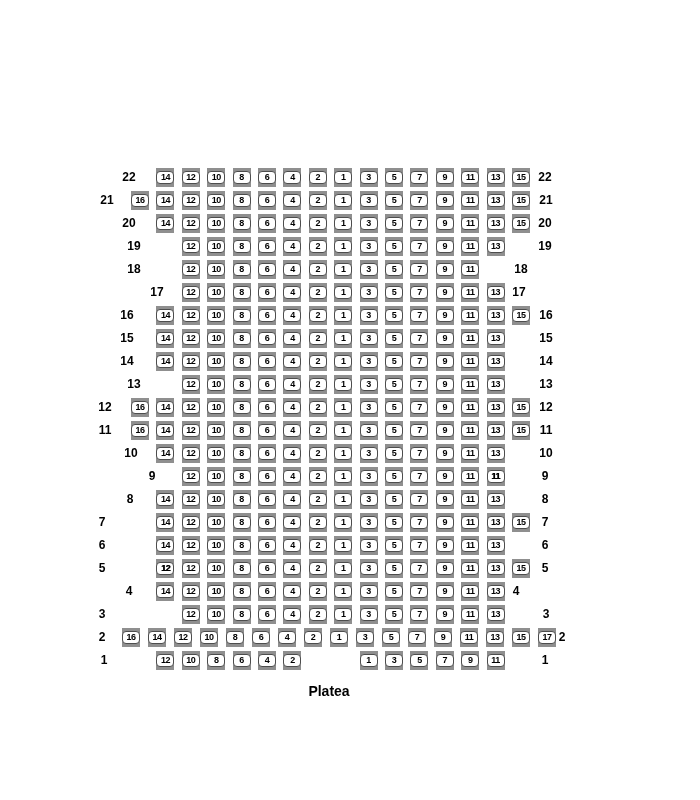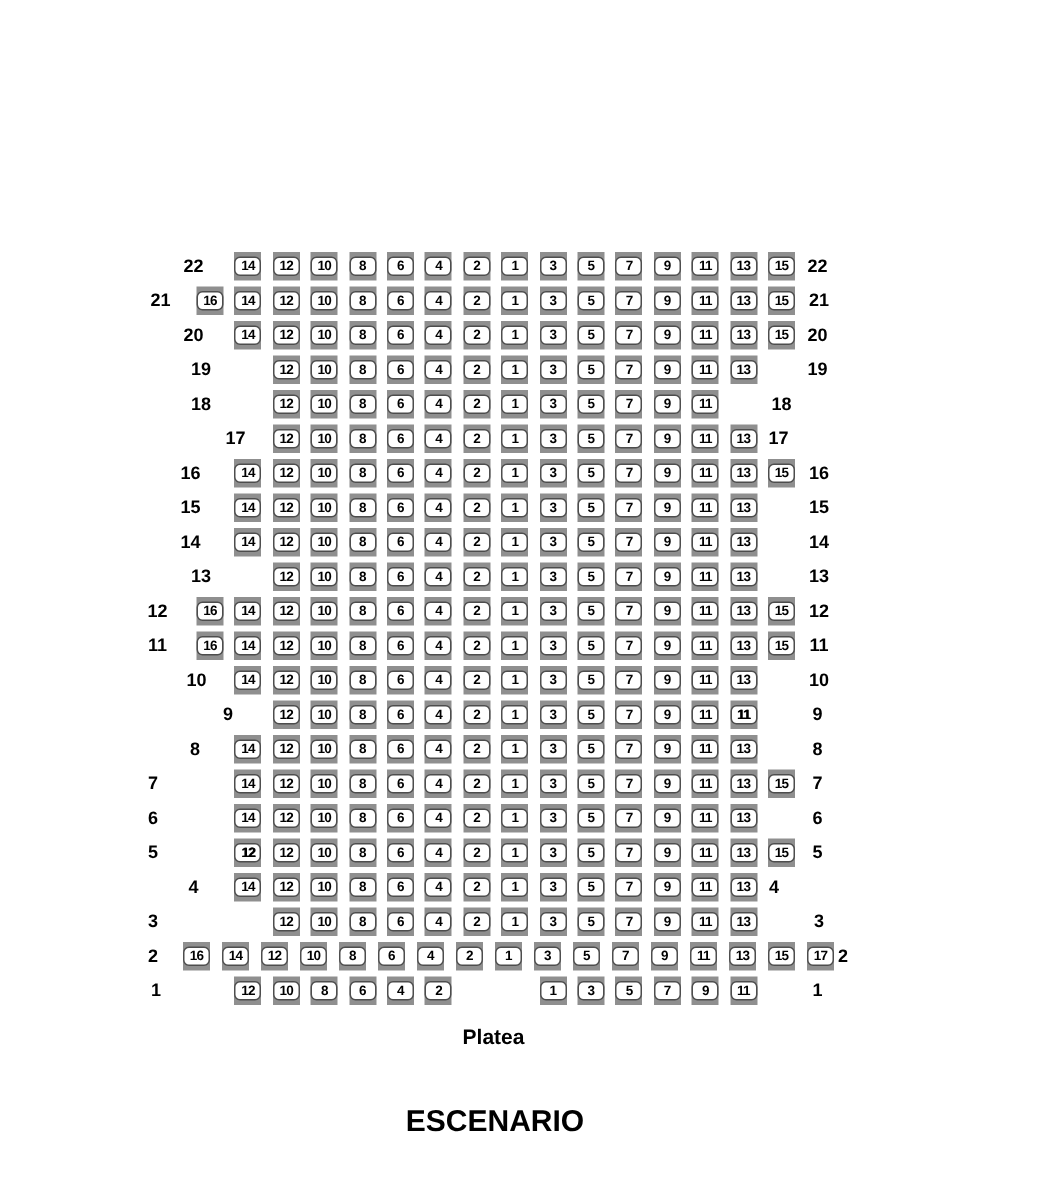--- a/index.html
+++ b/index.html
@@ -1018,14 +1018,13 @@
         <span class="pad">7</span>
       </div>
       <div class="seat" style="left: 461.2px; top: 651px;">
         <span class="pad">9</span>
       </div>
       <div class="seat" style="left: 486.6px; top: 651px;">
         <span class="pad">11</span>
       </div>
     </div>
   <div class="section-label" style="left:329px; top:683px;">Platea</div>
-  <div class="stage-label" style="left:330px; top:737px;">ESCENARIO</div>
 </div>
 
 </body></html>

